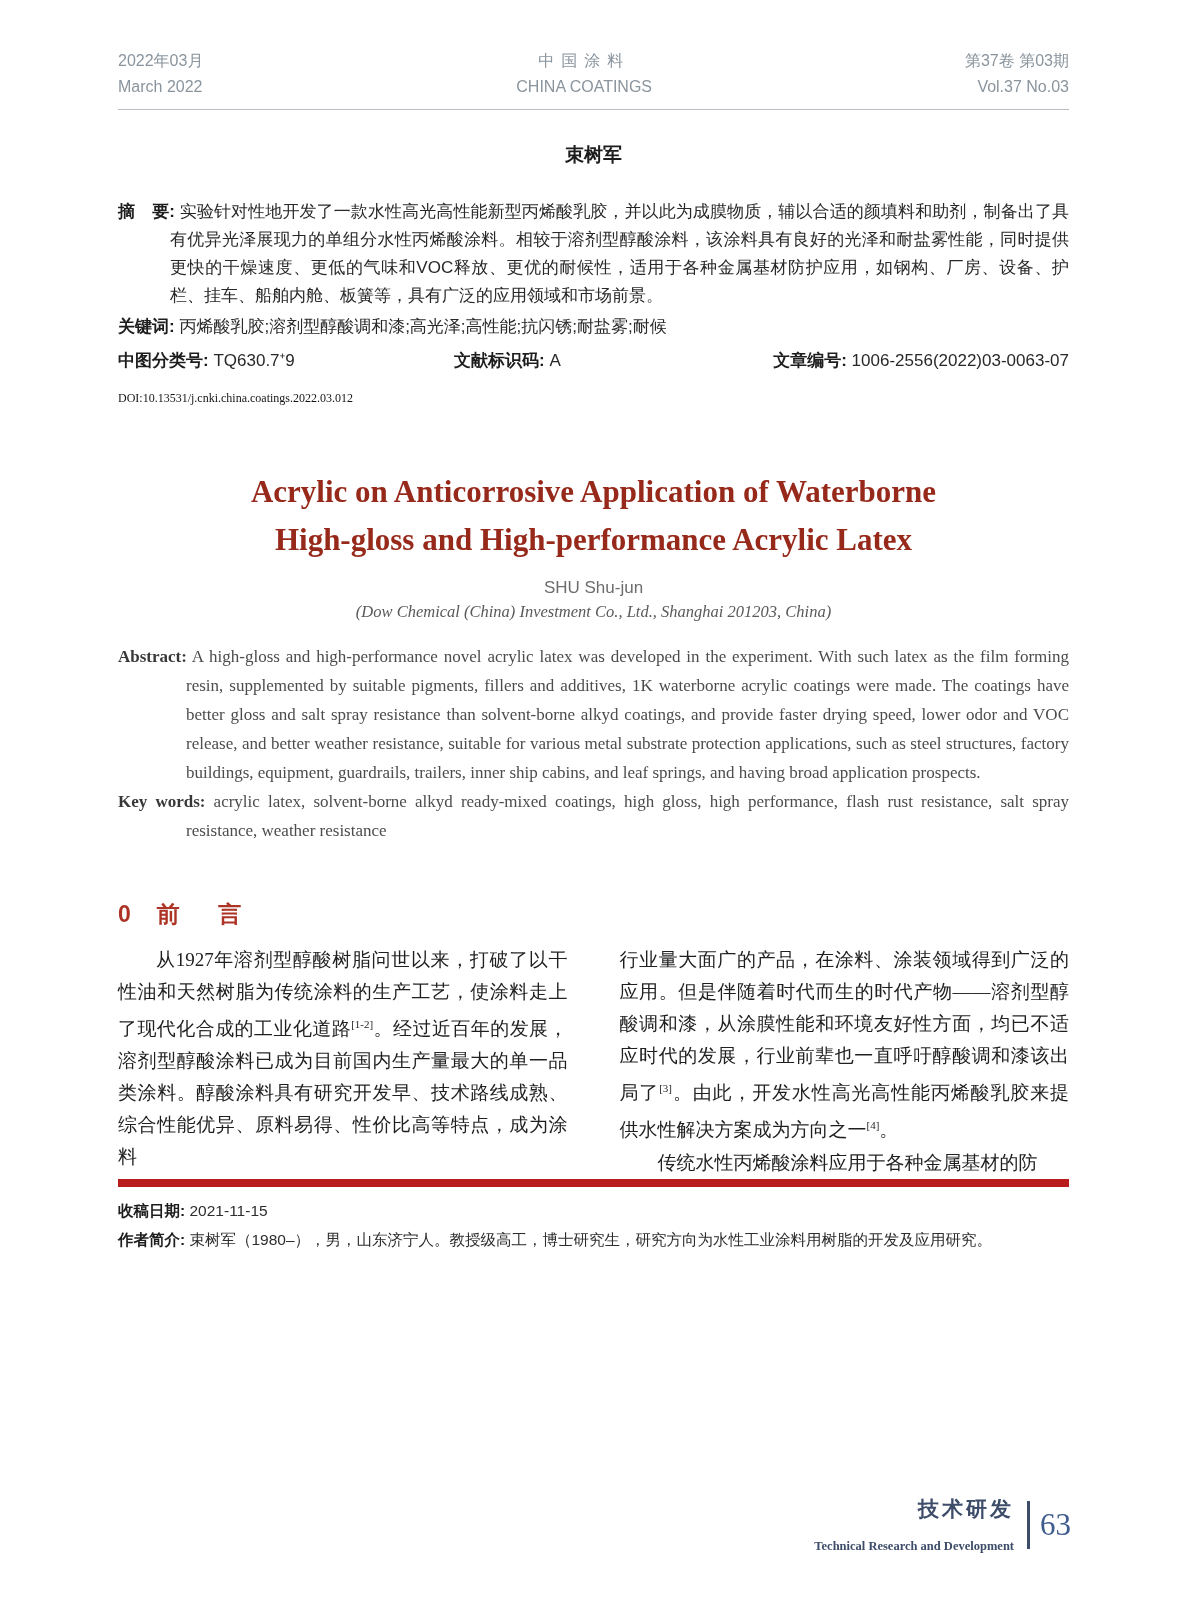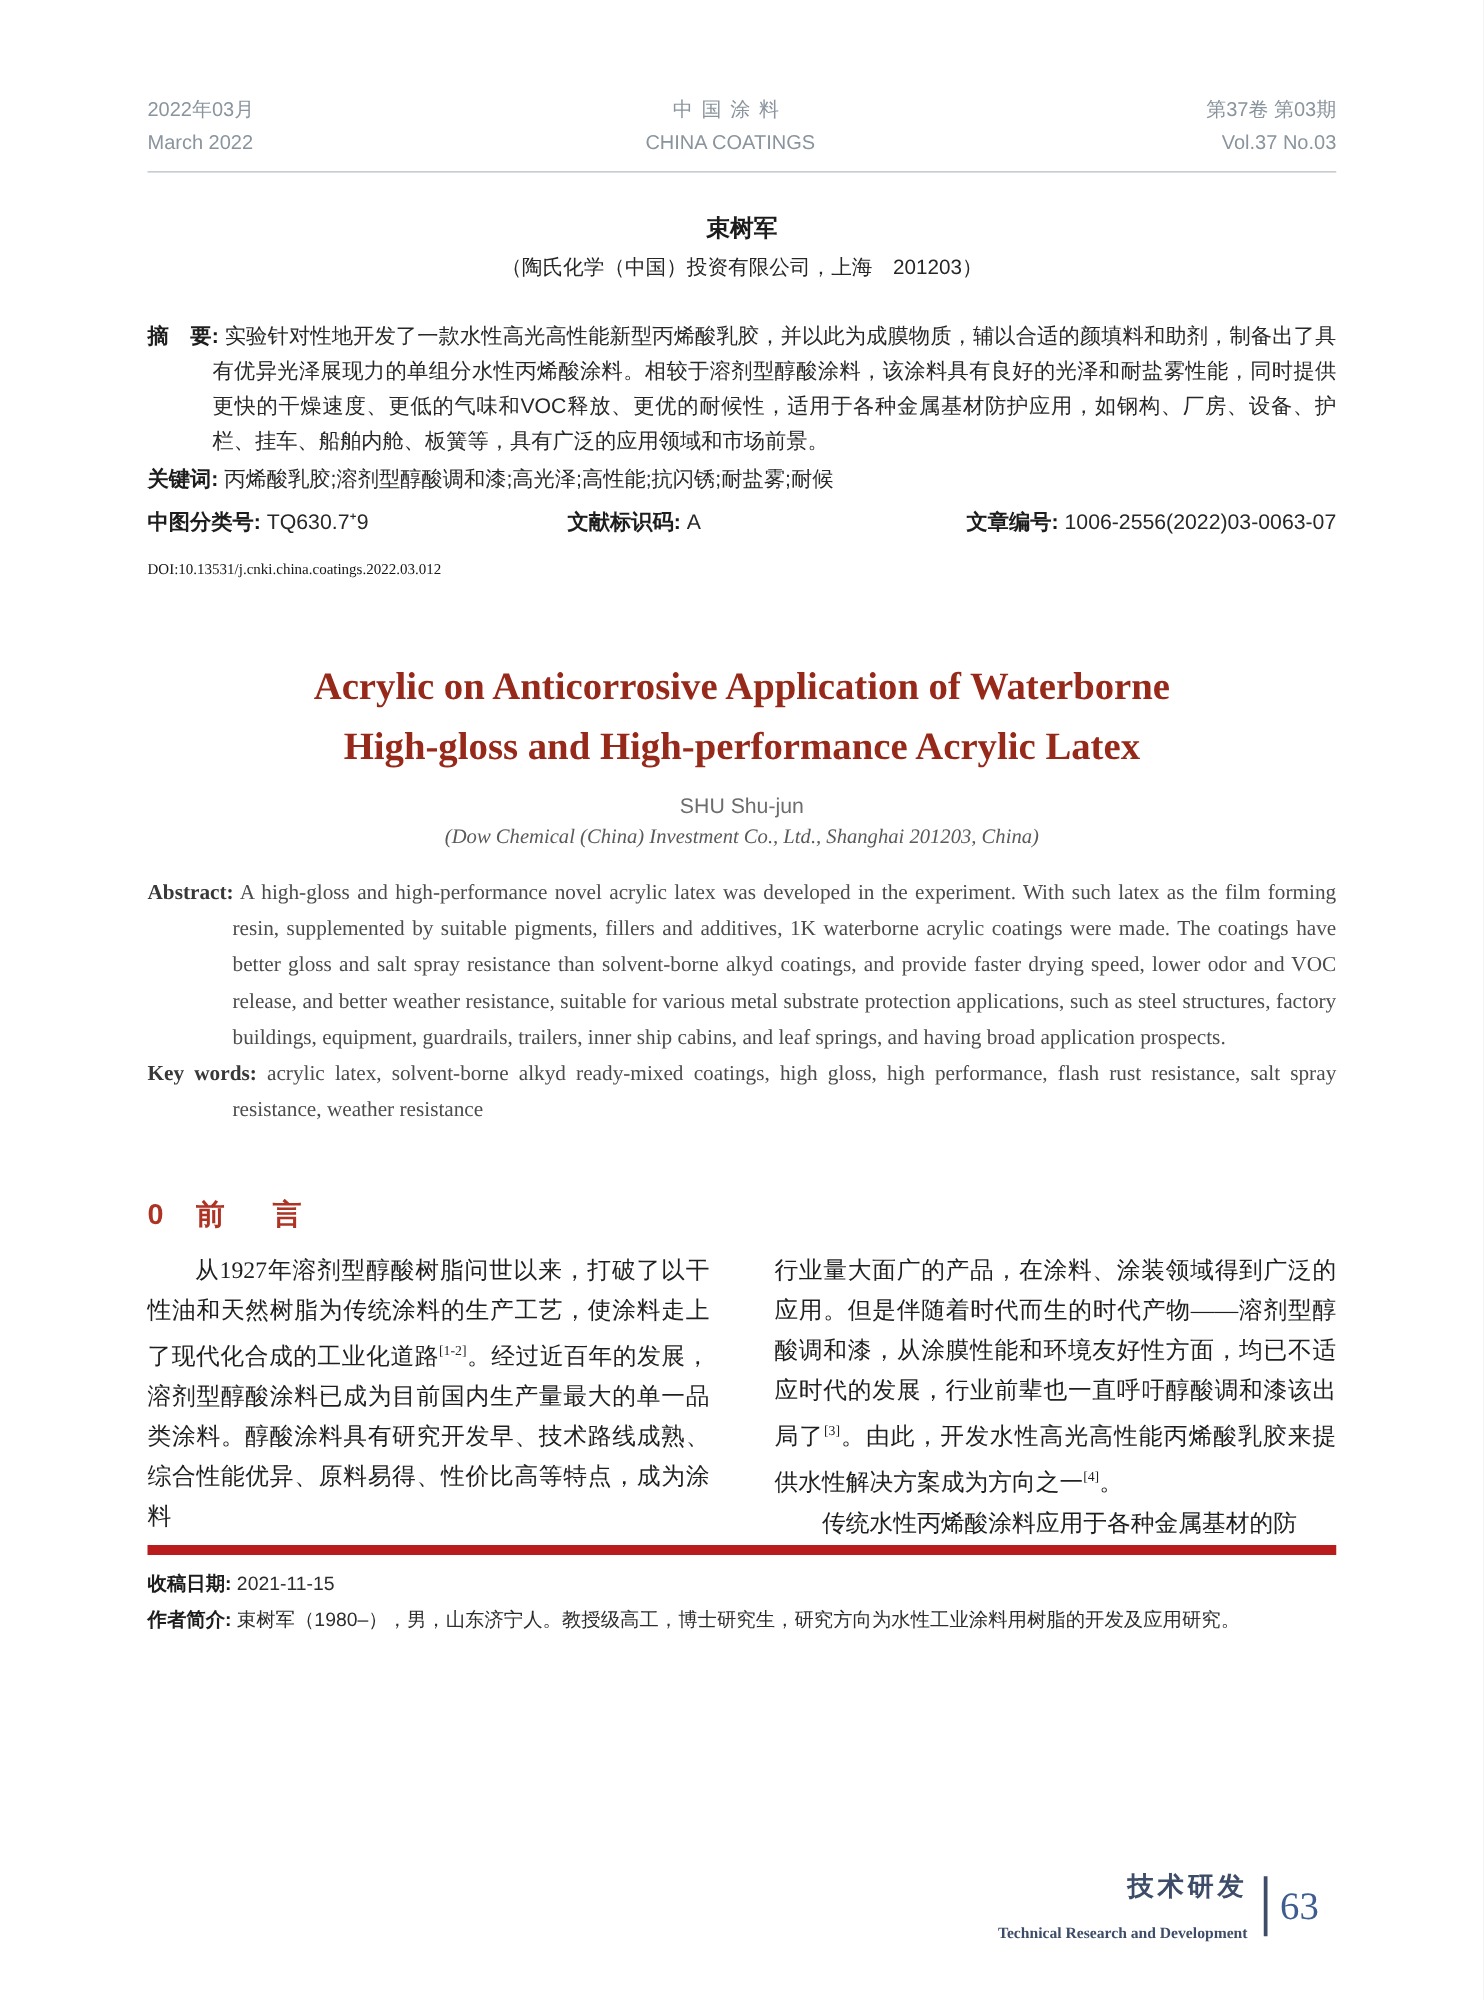--- a/index.html
+++ b/index.html
@@ -11,21 +11,21 @@
     background: #ffffff;
     font-family: "Liberation Sans", sans-serif;
     color: #222;
     overflow: hidden;
   }
   .content { margin: 0 118px; width: 951px; }
 
   
   .jheader {
     display: flex; justify-content: space-between; align-items: flex-end;
-    padding-top: 76px; padding-bottom: 9px;
+    padding-top: 48px; padding-bottom: 9px;
     border-bottom: 1.5px solid #b7bdc2;
     color: #8a949d; font-size: 16px; line-height: 26px;
   }
   .jheader .blk-center { text-align: center; }
   .jheader .blk-right  { text-align: right; }
   .jheader .zh-spaced  { letter-spacing: 7px; }
 
   
   .cn-title {
     margin-top: 118px; text-align: center;
@@ -69,21 +69,21 @@
   .col { flex: 1; font-family: "Liberation Serif", serif; font-size: 19px;
          line-height: 32px; color: #1f1f1f; text-align: justify; }
   .col p.indent { text-indent: 2em; }
   .col sup { font-size: 11px; }
 
   
   .footnote { margin-top: 0; border-top: 8px solid #b91c1c; padding-top: 9px;
               font-size: 15.5px; line-height: 29px; color: #2d2d2d; }
 
   
-  .page-foot { position: absolute; right: 132px; bottom: 46px; display: flex; align-items: center; }
+  .page-foot { position: absolute; right: 116px; bottom: 46px; display: flex; align-items: center; }
   .foot-col  { text-align: right; color: #3d4c68; }
   .foot-zh   { font-size: 21px; font-weight: bold; letter-spacing: 3px; }
   .foot-en   { font-size: 12.5px; font-weight: bold; font-family: "Liberation Serif", serif; margin-top: 16px; }
   .foot-bar  { width: 3px; height: 48px; background: #3d4c68; margin: 0 10px 0 13px; }
   .foot-num  { font-size: 31px; color: #3f5c8e; font-family: "Liberation Serif", serif; }
 </style>
 </head>
 <body>
 
 <div class="page">
@@ -98,21 +98,20 @@
         <div class="zh-spaced">中国涂料</div>
         <div>CHINA COATINGS</div>
       </div>
       <div class="blk-right">
         <div>第37卷 第03期</div>
         <div>Vol.37  No.03</div>
       </div>
     </div>
 
     <div class="cn-author">束树军</div>
-    <div class="cn-affil">（陶氏化学（中国）投资有限公司，上海　201203）</div>
 
     <div class="cn-meta">
       <div class="hang-cn">
         <span class="lbl">摘　要:</span>
         <span>实验针对性地开发了一款水性高光高性能新型丙烯酸乳胶，并以此为成膜物质，辅以合适的颜填料和助剂，制备出了具有优异光泽展现力的单组分水性丙烯酸涂料。相较于溶剂型醇酸涂料，该涂料具有良好的光泽和耐盐雾性能，同时提供更快的干燥速度、更低的气味和VOC释放、更优的耐候性，适用于各种金属基材防护应用，如钢构、厂房、设备、护栏、挂车、船舶内舱、板簧等，具有广泛的应用领域和市场前景。</span>
       </div>
       <div class="kw-line">
         <span class="lbl">关键词:</span>
         <span>丙烯酸乳胶;溶剂型醇酸调和漆;高光泽;高性能;抗闪锈;耐盐雾;耐候</span>
       </div>

